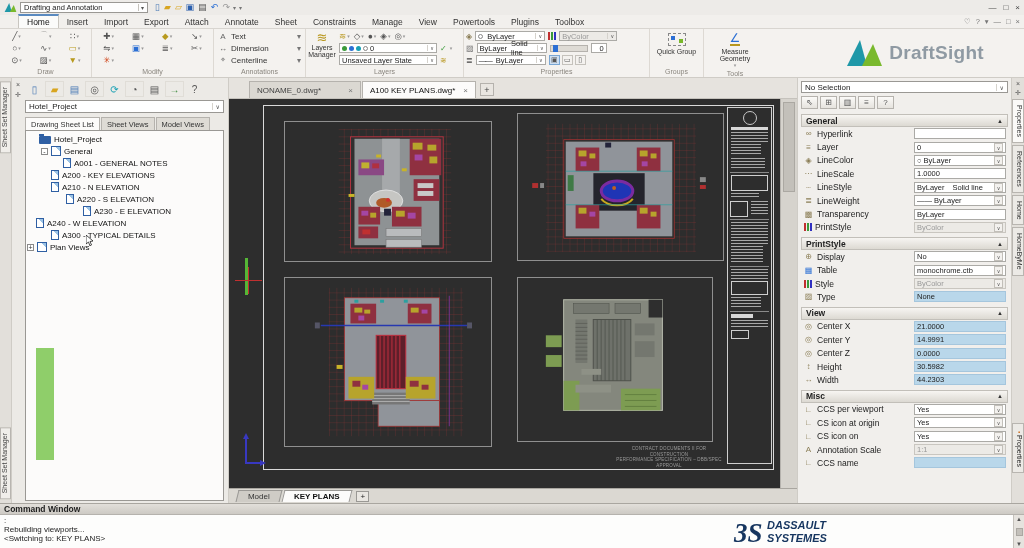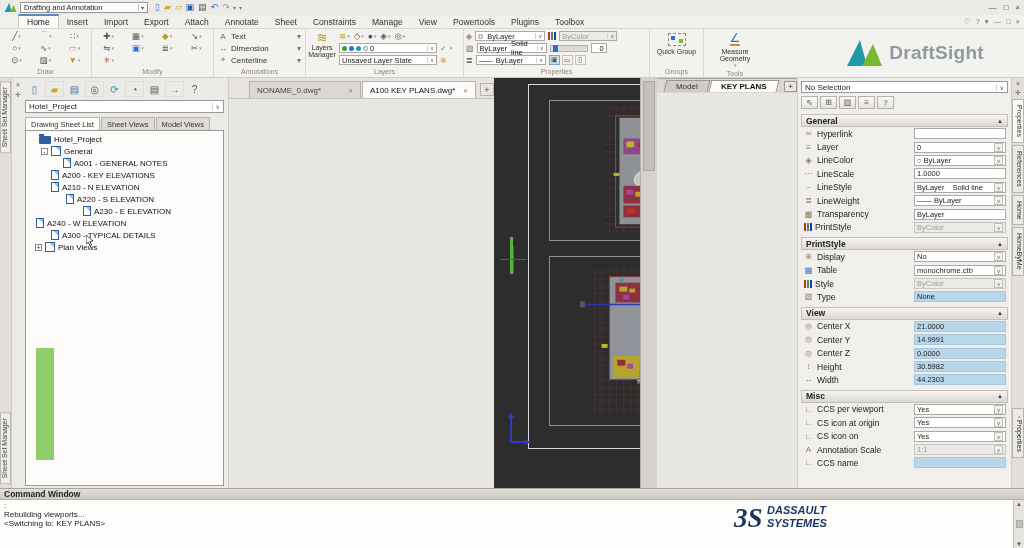--- a/index.html
+++ b/index.html
@@ -96,21 +96,21 @@
 .expander{width:7px;height:7px;border:1px solid #8a8a8a;background:#fff;font-size:7px;line-height:5px;text-align:center;color:#333;visibility:hidden;flex:none}
 .ticon{flex:none}
 .i-sheetset-icon{width:12px;height:8px;background:#2f5fa3;border-radius:1px;position:relative;margin-top:2px}
 .i-sheetset-icon::before{content:"";position:absolute;left:0;top:-2px;width:5px;height:2px;background:#2f5fa3}
 .i-subset-icon{width:10px;height:10px;border:1px solid #2f5fa3;background:linear-gradient(225deg,#9cc3e5 3px,#fff 0)}
 .i-sheet-icon{width:8px;height:10px;border:1px solid #2f5fa3;background:linear-gradient(225deg,#9cc3e5 3px,#fff 0)}
 .greenhl{position:absolute;left:10px;top:217px;width:18px;height:112px;background:#8fce6a}
 .cursor{position:absolute;left:60px;top:104px;width:8px;height:11px}
 
 
-.center{flex:1;display:flex;min-width:0}
+.center{flex:1;display:flex;flex-direction:column;min-width:0}
 .dtabs{height:21px;background:#e6e3de;border-bottom:1px solid #c5c2bc;display:flex;align-items:flex-end;padding-left:20px;gap:1px;flex:none}
 .dtab{height:17px;display:flex;align-items:center;padding:0 7px;font-size:8px;background:#dbd8d2;border:1px solid #b5b2ad;border-bottom:none;color:#444;min-width:112px;justify-content:space-between;gap:8px}
 .dtab.active{background:#fcfbfa;color:#111}
 .dtab .x{font-size:8px;color:#777}
 .dplus{width:14px;height:13px;border:1px solid #b5b2ad;background:#e9e6e1;display:flex;align-items:center;justify-content:center;font-size:9px;color:#444;margin-bottom:2px;margin-left:3px}
 .canvasrow{flex:1;display:flex;min-height:0}
 .canvas{flex:1;background:#2d2d2d;position:relative;overflow:hidden}
 .vgutter{width:17px;background:#d6d3cd;border-left:1px solid #b5b2ad;position:relative;flex:none}
 .vgutter .vthumb{position:absolute;left:2px;right:2px;top:3px;height:90px;background:#c3c0ba;border:1px solid #aba8a2}
 .sheet{position:absolute;left:34px;top:6px;width:511px;height:365px;border:1px solid #d9d9d9}
@@ -157,21 +157,21 @@
 
 
 .i-save-icon{color:#2b5fad}.i-open-folder-icon,.i-open-sheetset-icon,.i-open-drawing-icon{color:#d8a520}
 .i-undo-icon{color:#2b6fd4}.i-redo-icon{color:#999}.i-refresh-icon{color:#18a0b4}.i-transmit-icon{color:#3a8a3a}
 .i-new-file-icon,.i-new-sheetset-icon,.i-sheet-properties-icon{color:#4a7ab5}
 .i-rectangle-icon,.i-polygon-icon,.i-eraser-icon{color:#b89a1e}
 .i-explode-icon{color:#2b6fd4}.i-weld-icon{color:#d0491e}.i-table-icon{color:#2b6fd4}
 .i-layer-properties-icon{color:#b8971e}.i-check-icon{color:#3a9a3a}
 
 
-.cmd{height:60px;border-top:1px solid #a9a6a0;background:#fdfdfc;position:relative;flex:none}
+.cmd{height:45px;border-top:1px solid #a9a6a0;background:#fdfdfc;position:relative;flex:none}
 .cmdh{height:11px;background:linear-gradient(#e2dfda,#cdcac4);border-bottom:1px solid #b5b2ad;font-weight:bold;font-size:8.5px;display:flex;align-items:center;padding:0 4px}
 .cmdlines{padding:1px 4px;font-size:8px;line-height:9px;color:#222}
 .dslogo{position:absolute;left:733px;top:12px}
 .cmdsb{position:absolute;right:0;top:11px;bottom:0;width:11px;background:#e6e3de;border-left:1px solid #c5c2bc;display:flex;flex-direction:column;align-items:center;justify-content:space-between;font-size:6px;color:#555;padding:1px 0}
 .cmdsb .sth{width:7px;height:8px;background:#c3c0ba;border:1px solid #aba8a2}
 </style>
 </head>
 <body>
 
 <div id="app">
@@ -568,21 +568,21 @@
               <span class="ticon i-sheet-icon" data-icon-slot=""></span>
               <span>A240 - W ELEVATION</span>
             </div>
 
             <div class="trow" style="padding-left: 15px;">
               <span class="expander"></span>
               <span class="ticon i-sheet-icon" data-icon-slot=""></span>
               <span>A300 - TYPICAL DETAILS</span>
             </div>
 
-            <div class="trow" style="padding-left: 9px;">
+            <div class="trow" style="padding-left: 1px;">
               <span class="expander" style="visibility: visible;">+</span>
               <span class="ticon i-subset-icon" data-icon-slot=""></span>
               <span>Plan Views</span>
             </div>
           </div>
         <div class="greenhl"></div>
         <svg class="cursor" viewBox="0 0 8 11">
             <polygon points="0,0 0,9 2.5,7 4,11 5.5,10 4,6.5 7,6" fill="#fff" stroke="#000" stroke-width="0.7"></polygon>
           </svg>
       </div>

